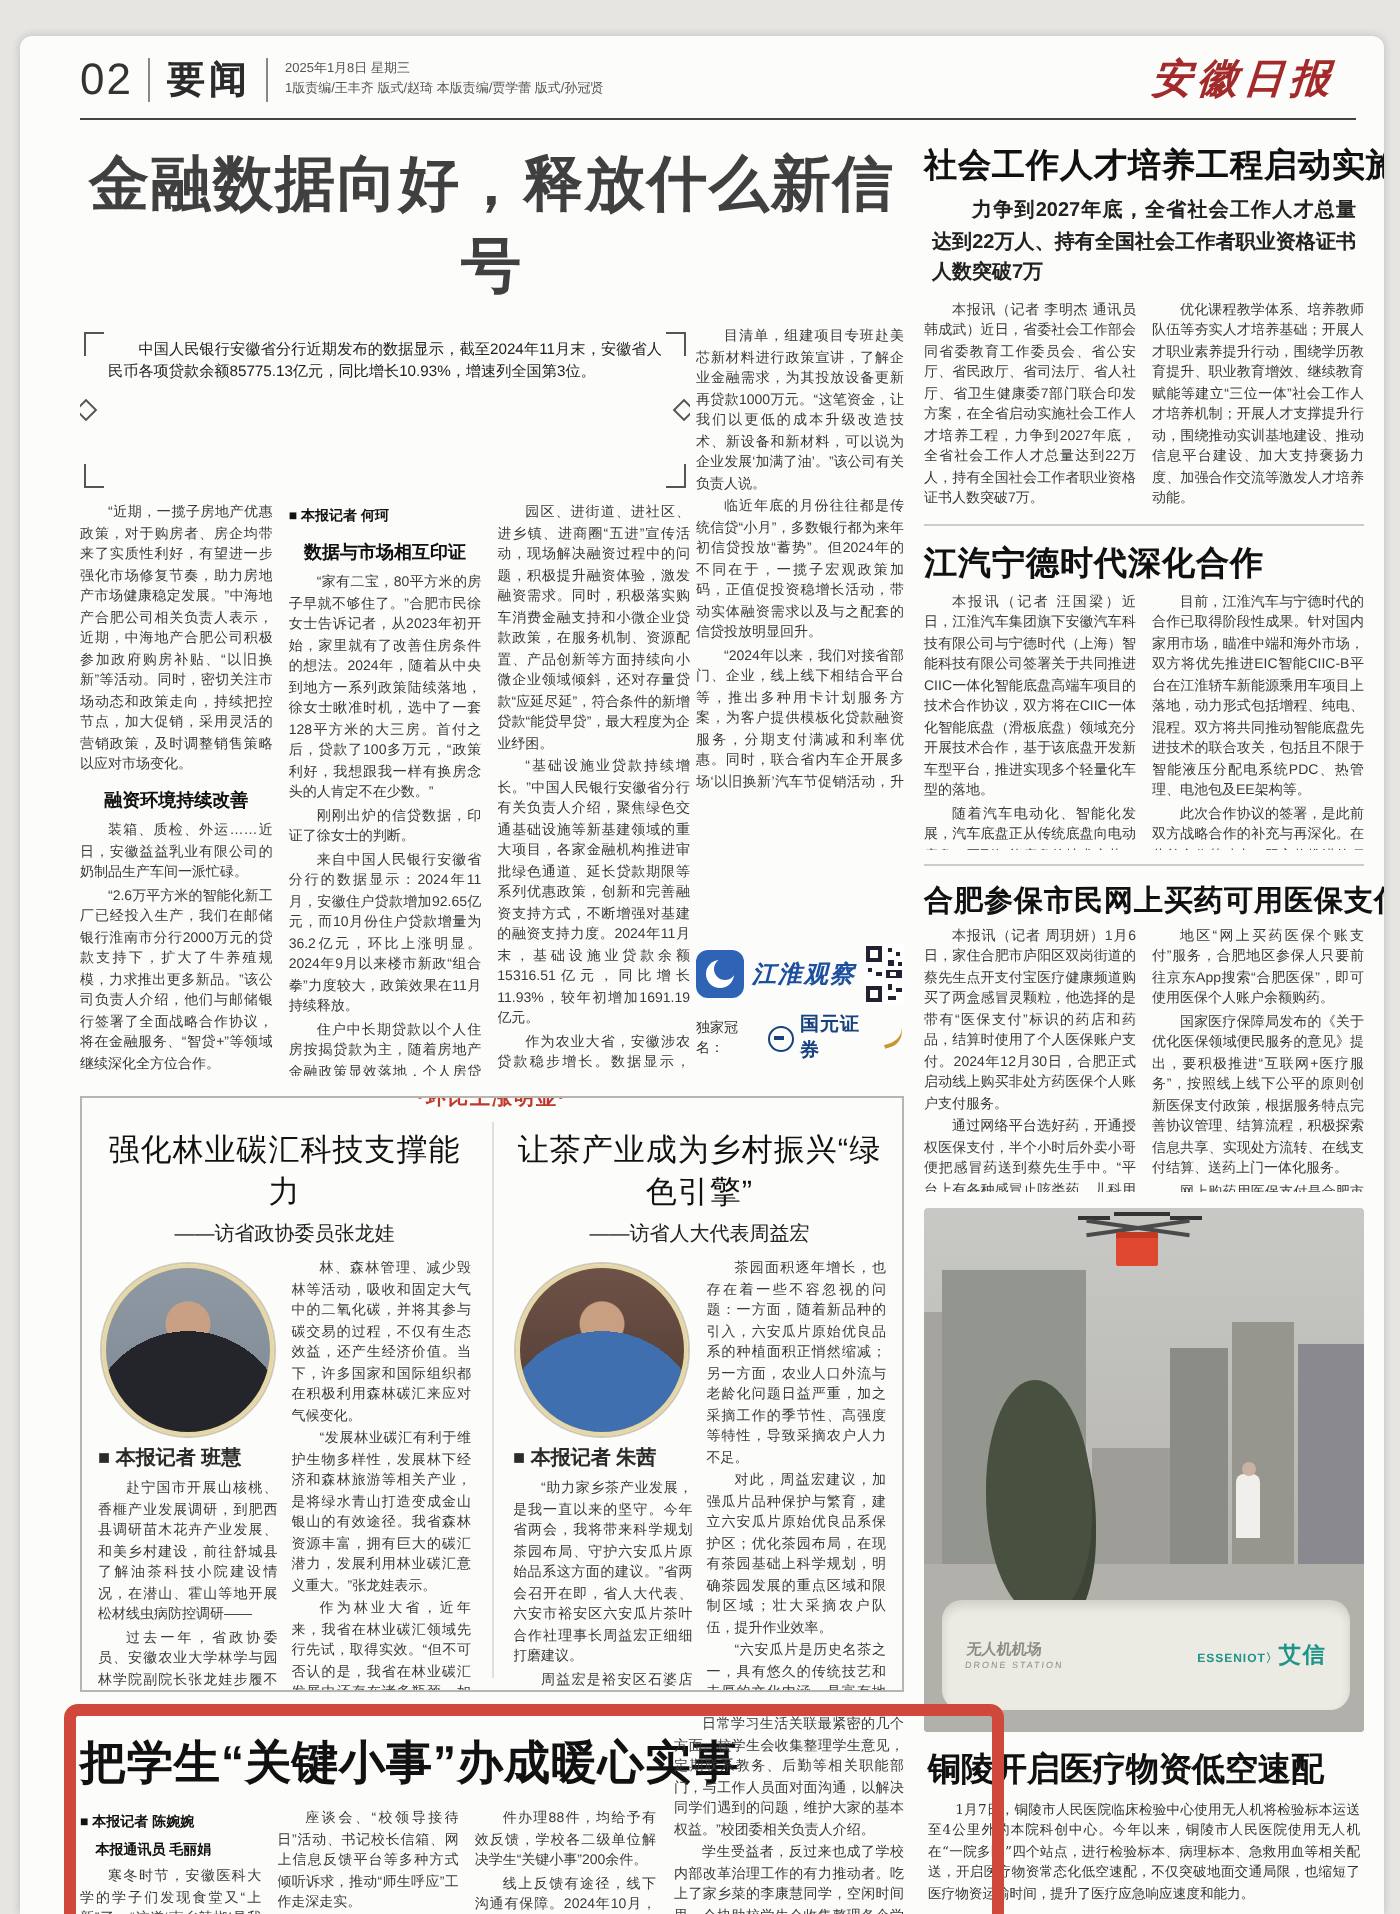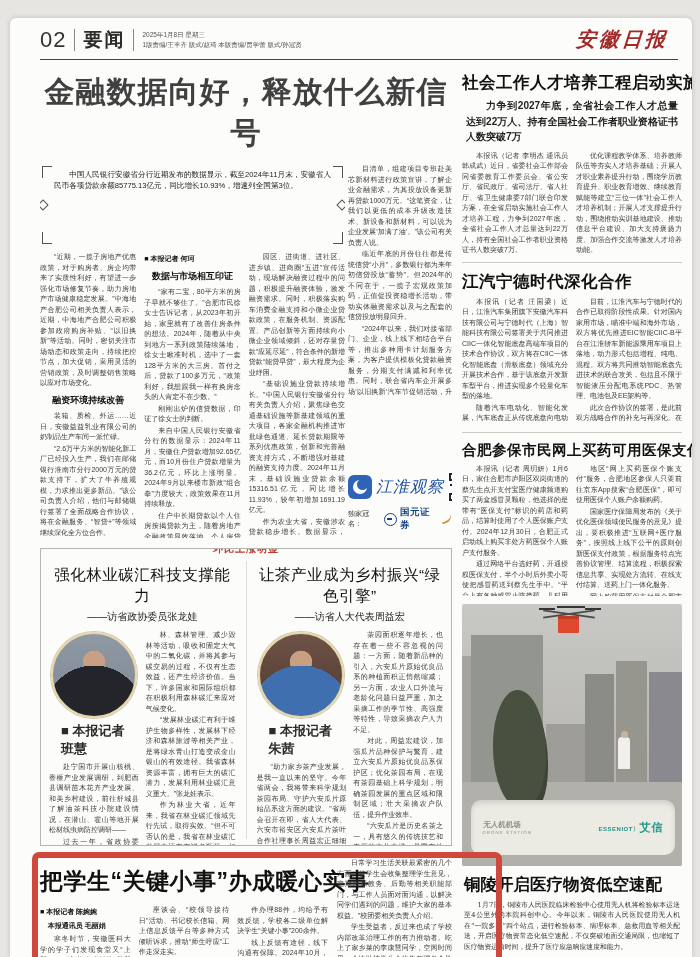--- a/index.html
+++ b/index.html
@@ -52,22 +52,22 @@
   .fin-col4 .tcol{height:232px;}
 
   
   .promo{margin-top:auto;padding-top:4px;}
   .promo-row1{display:flex;align-items:center;gap:4px;}
   .appicon{width:24px;height:24px;border-radius:6px;background:#2e63b5;position:relative;flex:0 0 auto;}
   .appicon::before{content:"";position:absolute;left:5px;top:5px;width:14px;height:14px;border-radius:50%;
                    background:#fff;}
   .appicon::after{content:"";position:absolute;left:9px;top:4px;width:11px;height:11px;border-radius:50%;
                   background:#2e63b5;}
-  .appname{font-family:"DejaVu Serif",serif;font-style:italic;font-weight:normal;color:#1d4fa0;
-           font-size:16px;letter-spacing:1px;white-space:nowrap;}
+  .appname{font-family:"DejaVu Serif",serif;font-style:italic;font-weight:bold;color:#1d4fa0;
+           font-size:12px;letter-spacing:1px;white-space:nowrap;}
   .qr{width:30px;height:30px;flex:0 0 auto;}
   .promo-row2{display:flex;align-items:center;gap:3px;margin-top:4px;font-size:7px;color:#333;}
   .sp-logo{width:11px;height:11px;border:1.5px solid #16427e;border-radius:50%;position:relative;flex:0 0 auto;}
   .sp-logo::before{content:"";position:absolute;left:2px;top:4px;width:5px;height:2px;background:#16427e;}
   .sp-name{font-weight:bold;color:#16427e;font-size:9.5px;letter-spacing:.5px;}
   .sp-swoosh{width:12px;height:6px;border-bottom:2.5px solid #c9972f;border-radius:0 0 10px 0;
              transform:rotate(-18deg);}
 
   
   .panel{border:1px solid #b9b5ae;margin-top:10px;position:relative;padding:12px 8px 6px;height:278px;overflow:hidden;}
@@ -81,21 +81,21 @@
   .m-cols{display:flex;gap:7px;}
   .m-col{flex:1;min-width:0;}
   .portrait{width:82px;height:82px;border-radius:50%;margin:2px auto 4px;border:2px solid #e6d7a6;
             box-shadow:0 0 0 1px #cfc7b4;position:relative;overflow:hidden;}
   .p1{background:radial-gradient(circle at 50% 100%,#23252a 0 55%,transparent 55%),
        radial-gradient(circle at 50% 34%,#caa085 0 16%,transparent 17%),
        linear-gradient(#8f99a4,#7d8894);}
   .p2{background:radial-gradient(circle at 50% 100%,#3f6fae 0 55%,transparent 55%),
        radial-gradient(circle at 50% 34%,#c99f82 0 16%,transparent 17%),
        linear-gradient(#6e5247,#4f3a33);}
-  .m-by{font-weight:bold;font-size:13px;margin:2px 12px 4px;}
+  .m-by{font-weight:bold;font-size:10px;margin:2px 0 4px;}
 
   
   .student{position:relative;margin-top:10px;height:152px;display:flex;gap:9px;}
   .hl-box{position:absolute;left:-8px;top:-4px;width:458px;height:158px;border:6px solid #d0483c;
           border-radius:7px;pointer-events:none;z-index:5;}
   .st-left{width:288px;}
   .st-left h2{font-size:23px;font-weight:900;margin:10px 0 8px;color:#111;letter-spacing:.5px;white-space:nowrap;}
   .st-cols{display:flex;gap:8px;height:100px;overflow:hidden;}
   .st-cols .tcol{flex:1;}
   .st-col4{flex:1;height:150px;overflow:hidden;padding-top:2px;}

